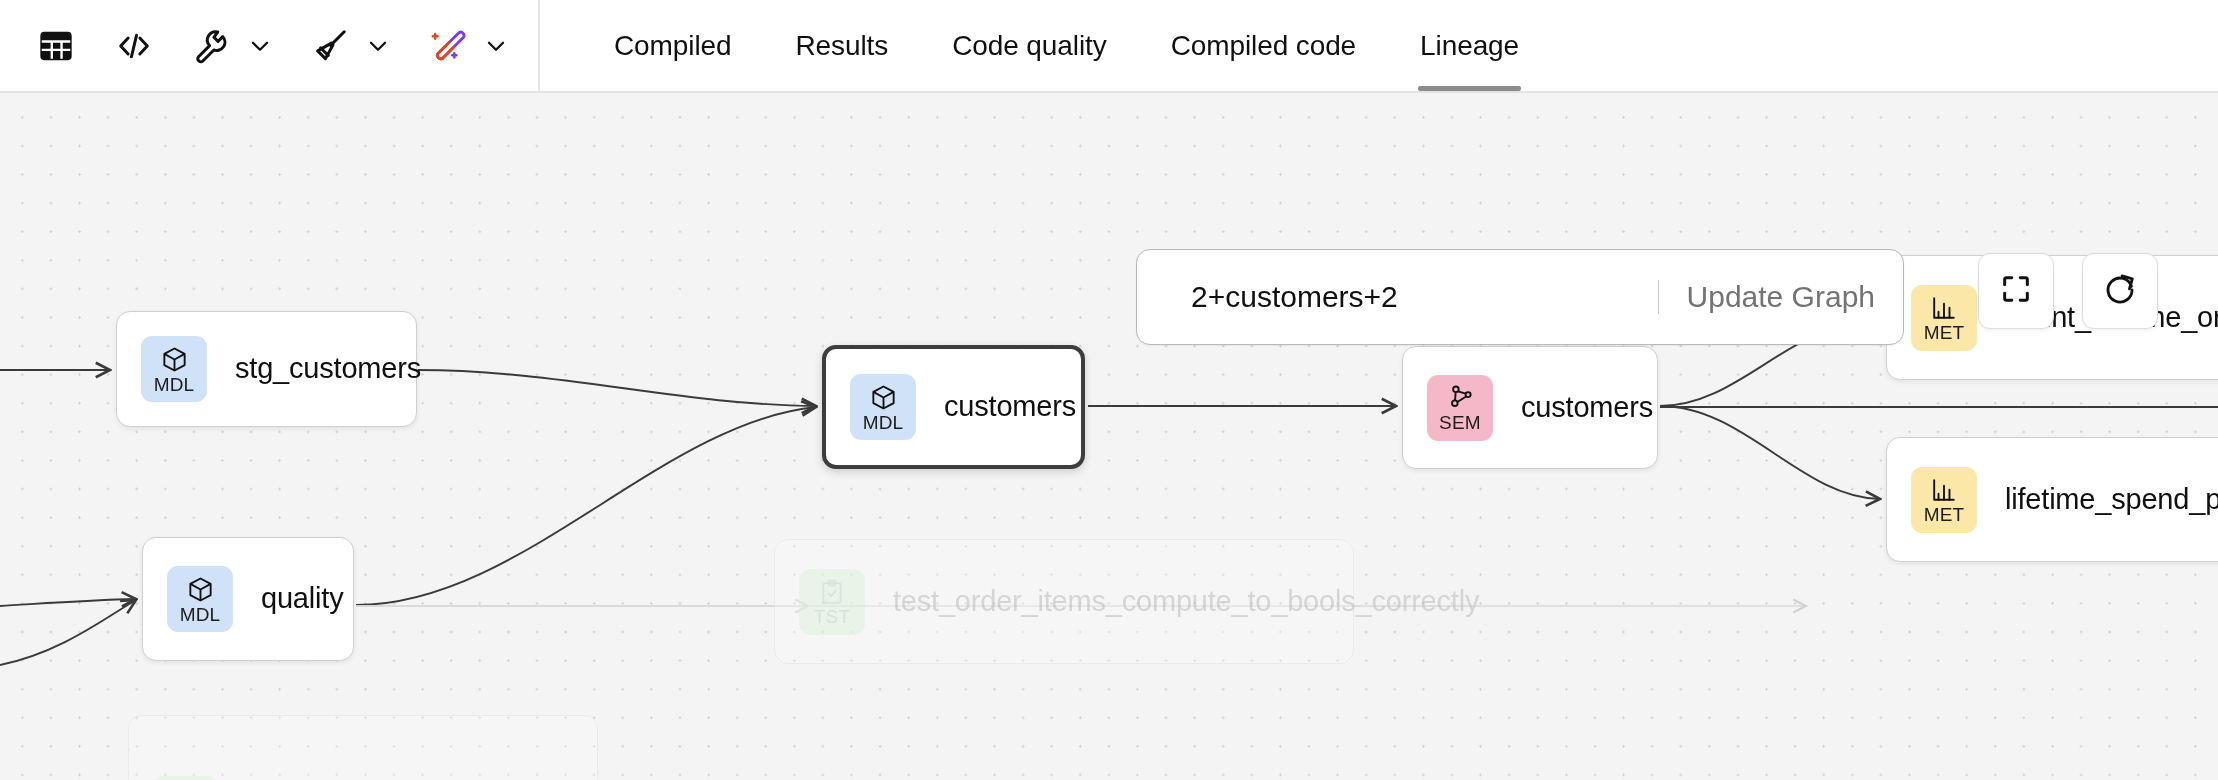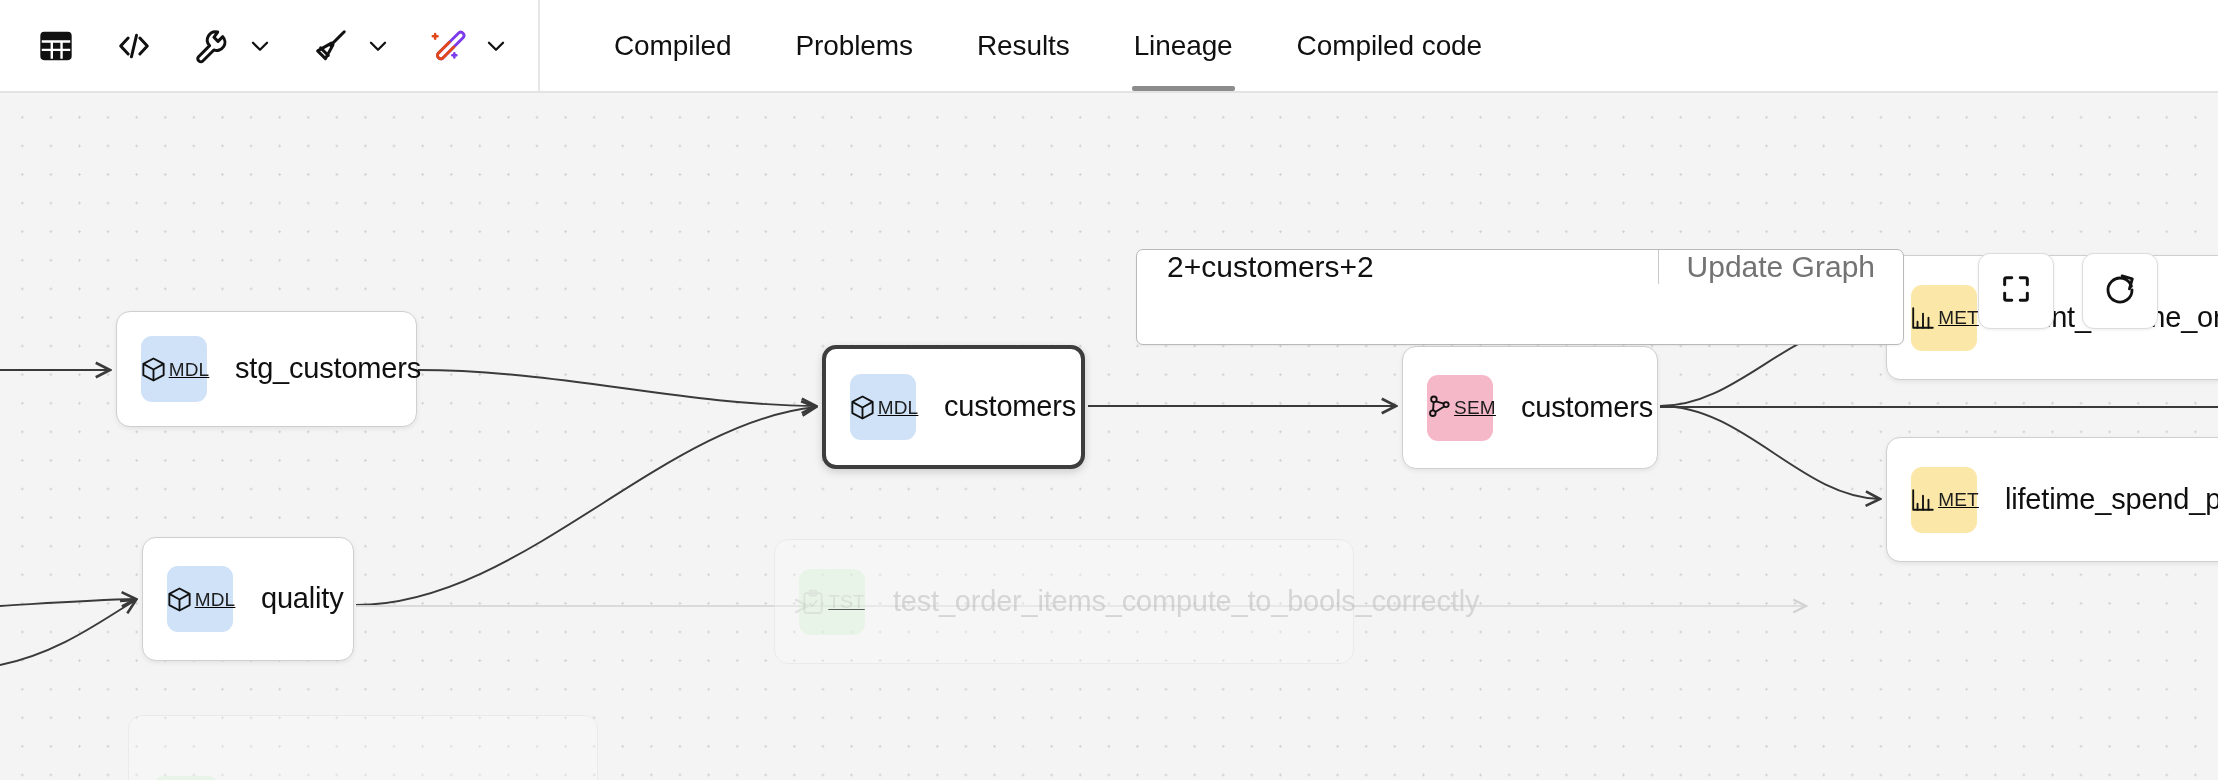--- a/index.html
+++ b/index.html
@@ -75,24 +75,25 @@
 
   .edges { position: absolute; top: 0; left: 0; width: 2218px; height: 687px; }
 
   
   .search-bar {
     position: absolute;
     left: 1136px; top: 156px;
     width: 768px; height: 96px;
     background: #ffffff;
     border: 1.5px solid #b9b9b9;
-    border-radius: 7px;
-    display: flex; align-items: flex-start;
+    border-radius: 14px;
+    display: flex; align-items: center;
     box-shadow: 0 1px 2px rgba(0,0,0,.06);
     z-index: 20;
+    padding-left: 24px;
   }
   .search-input {
     flex: 1 1 auto;
     border: none; outline: none; background: transparent;
     font-family: "Liberation Sans", sans-serif;
     font-size: 30px; color: #111;
     padding: 0 0 0 30px;
   }
   .update-btn {
     display: flex; align-items: center; justify-content: center;
@@ -140,24 +141,23 @@
     background: rgba(252,252,252,.55);
     border: 1.4px solid #e4e4e4;
     box-shadow: none;
     opacity: .62;
   }
   .badge {
     flex: 0 0 auto;
     width: 66px; height: 66px;
     border-radius: 11px;
     margin-left: 24px;
-    display: flex; flex-direction: row;
+    display: flex; flex-direction: column;
     align-items: center; justify-content: center;
     gap: 1px;
-    text-decoration: underline;
   }
   .badge-label {
     font-size: 19px; font-weight: 500; color: #1d1d1d;
     line-height: 1; letter-spacing: .2px;
   }
   .badge svg { display: block; }
   .node-label {
     margin-left: 28px; margin-right: 22px;
     font-size: 29px; color: #101010;
     line-height: 1.15;
@@ -238,30 +238,30 @@
         <path d="M5.5 9 12 15.5 18.5 9"></path>
       </svg>
     </div>
   </div>
 
   <div class="tabs">
     <div class="tab">
         <span>Compiled</span>
       </div>
     <div class="tab">
-        <span>Problems</span>
+        <span>Results</span>
       </div>
     <div class="tab">
-        <span>Results</span>
+        <span>Code quality</span>
+      </div>
+    <div class="tab">
+        <span>Compiled code</span>
       </div>
     <div class="tab active">
         <span>Lineage</span>
-      </div>
-    <div class="tab">
-        <span>Compiled code</span>
       </div>
   </div>
 </div>
 
 <div class="canvas">
 
   <svg class="edges" width="2218" height="687" viewBox="0 0 2218 687">
     <defs>
       <marker id="ah" markerWidth="9" markerHeight="9" refX="8" refY="4.5" orient="auto">
         <path d="M0.5 0.7 L8 4.5 L0.5 8.3" fill="none" stroke="#3a3a3a" stroke-width="1.4"></path>

